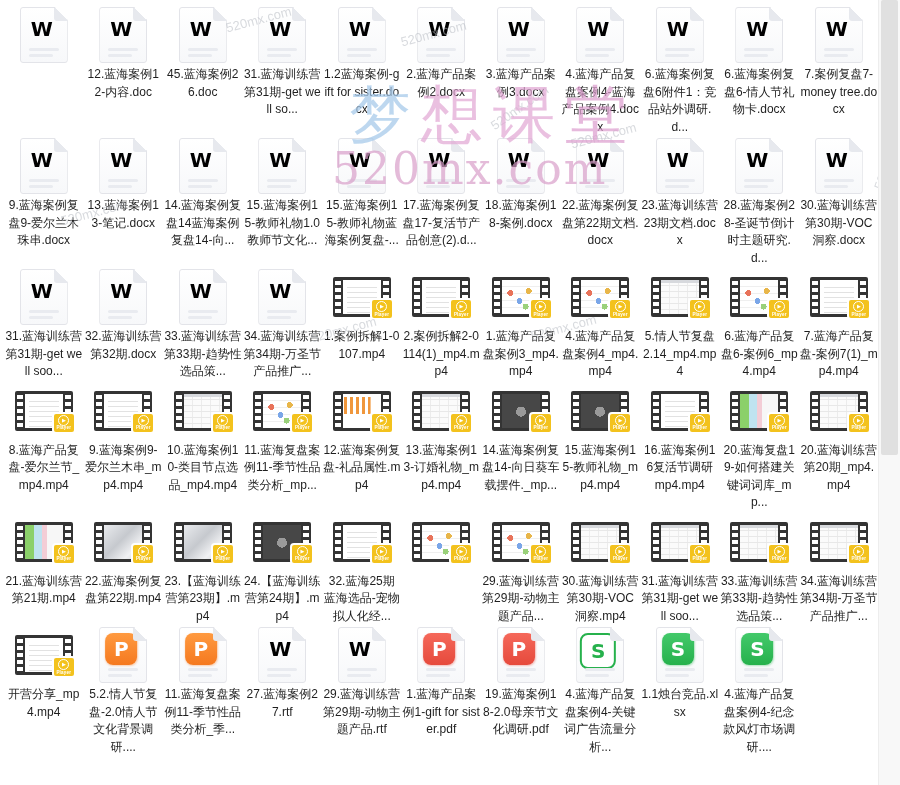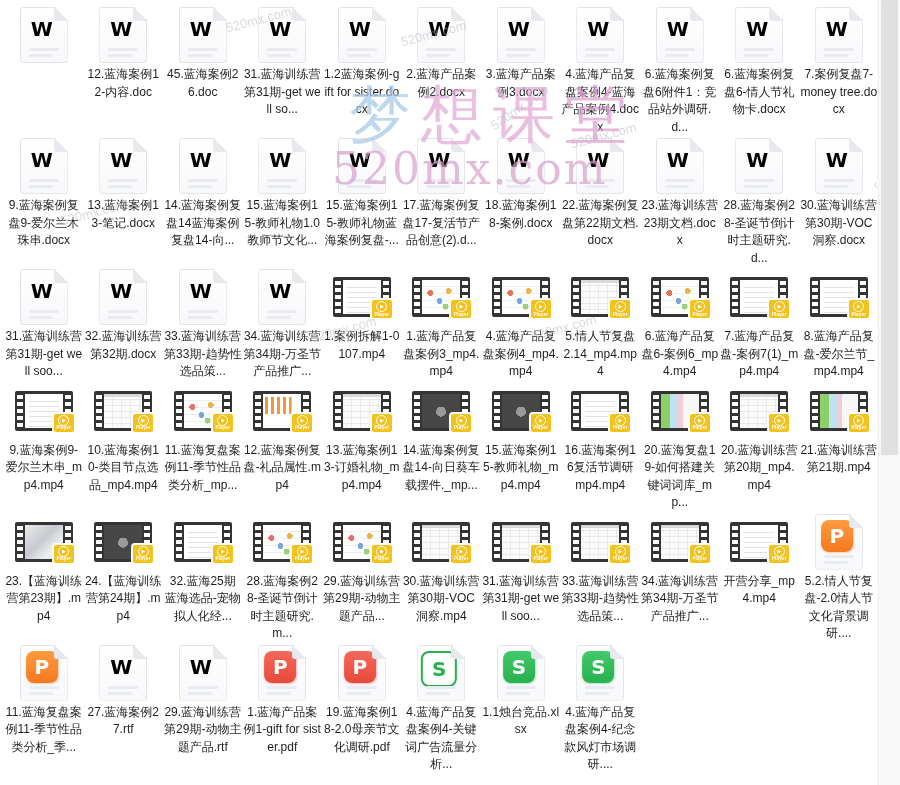--- a/index.html
+++ b/index.html
@@ -365,20 +365,35 @@
         </div>
       </div>
     </div>
     <div class="label">1.案例拆解1-0107.mp4</div>
   </div>
       <div class="cell">
     <div class="icon-wrap">
 
       <div class="film">
         <div class="holes"></div>
+        <div class="screen thumb-doc"></div>
+        <div class="holes"></div>
+        <div class="badge">
+          <div class="play-circle"></div>
+          <div class="badge-text">Player</div>
+        </div>
+      </div>
+    </div>
+    <div class="label">2.案例拆解2-0114(1)_mp4.mp4</div>
+  </div>
+      <div class="cell">
+    <div class="icon-wrap">
+
+      <div class="film">
+        <div class="holes"></div>
         <div class="screen thumb-product"></div>
         <div class="holes"></div>
         <div class="badge">
           <div class="play-circle"></div>
           <div class="badge-text">Player</div>
         </div>
       </div>
     </div>
     <div class="label">1.蓝海产品复盘案例3_mp4.mp4</div>
   </div>
@@ -628,20 +643,35 @@
       <div class="film">
         <div class="holes"></div>
         <div class="screen thumb-photo"></div>
         <div class="holes"></div>
         <div class="badge">
           <div class="play-circle"></div>
           <div class="badge-text">Player</div>
         </div>
       </div>
     </div>
+    <div class="label">22.蓝海案例复盘第22期.mp4</div>
+  </div>
+      <div class="cell">
+    <div class="icon-wrap">
+
+      <div class="film">
+        <div class="holes"></div>
+        <div class="screen thumb-photo"></div>
+        <div class="holes"></div>
+        <div class="badge">
+          <div class="play-circle"></div>
+          <div class="badge-text">Player</div>
+        </div>
+      </div>
+    </div>
     <div class="label">23.【蓝海训练营第23期】.mp4</div>
   </div>
       <div class="cell">
     <div class="icon-wrap">
 
       <div class="film">
         <div class="holes"></div>
         <div class="screen thumb-dark"></div>
         <div class="holes"></div>
         <div class="badge">
@@ -673,21 +703,20 @@
       <div class="film">
         <div class="holes"></div>
         <div class="screen thumb-product"></div>
         <div class="holes"></div>
         <div class="badge">
           <div class="play-circle"></div>
           <div class="badge-text">Player</div>
         </div>
       </div>
     </div>
-    <div class="label">28.蓝海案例28-圣诞节倒计时主题研究.m...</div>
   </div>
       <div class="cell">
     <div class="icon-wrap">
 
       <div class="film">
         <div class="holes"></div>
         <div class="screen thumb-product"></div>
         <div class="holes"></div>
         <div class="badge">
           <div class="play-circle"></div>

